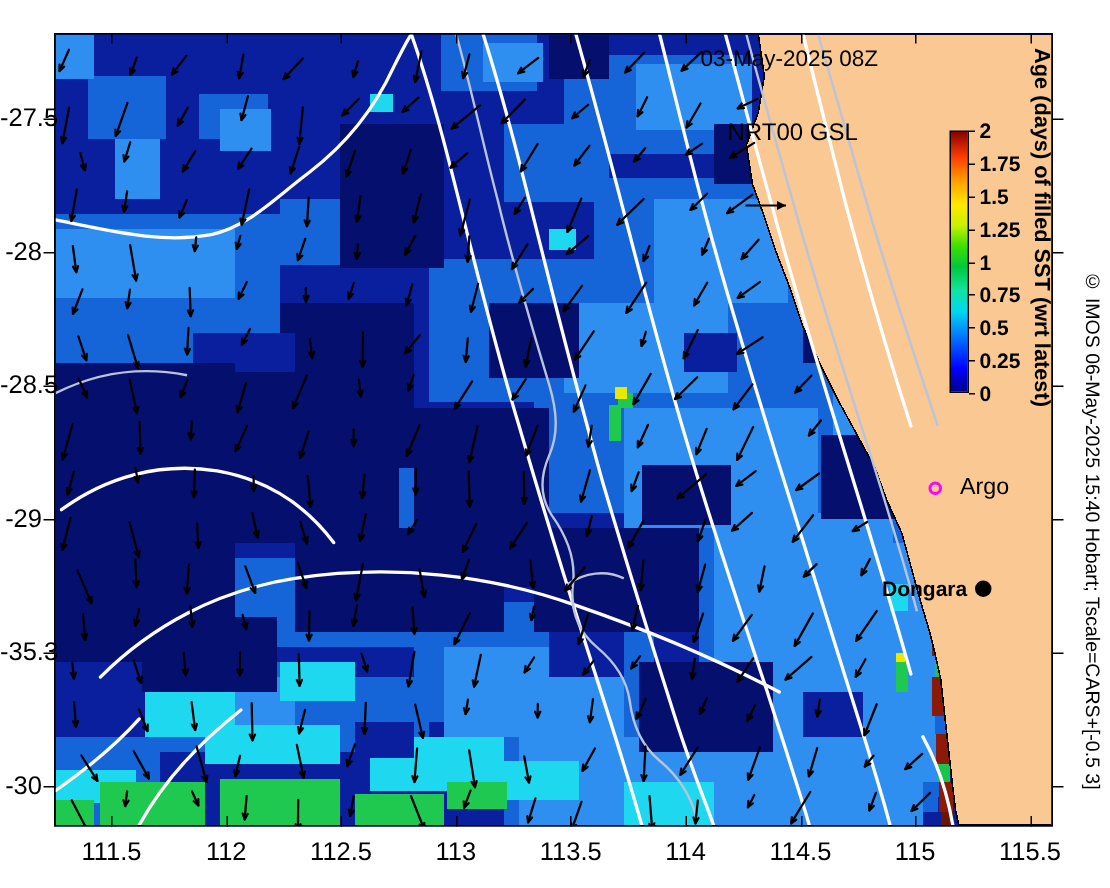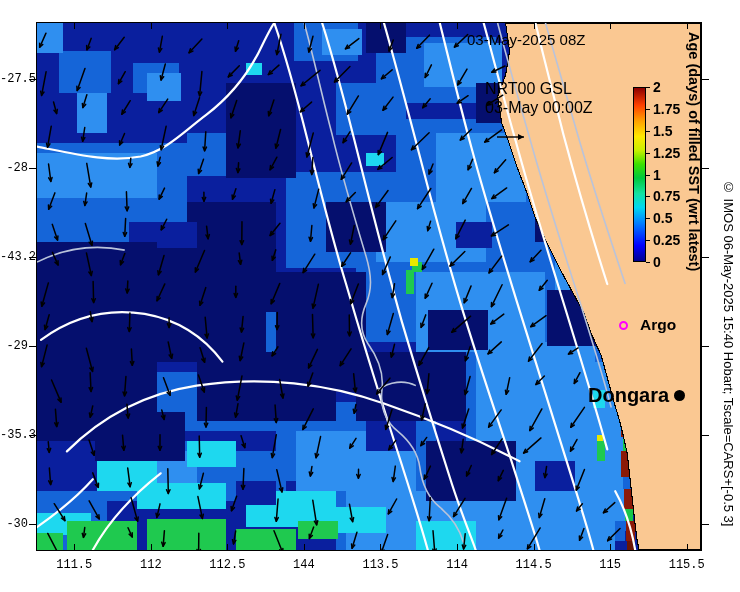--- a/index.html
+++ b/index.html
@@ -11,38 +11,38 @@
   #plot{position:absolute;left:36px;top:22px;width:666px;height:529px;
         overflow:hidden;background:#0a1b8c;border:1px solid #000;box-sizing:border-box;}
   #plotinner{position:absolute;left:0;top:0;width:100%;height:100%;}
 
   .layer{position:absolute;left:0;top:0;width:100%;height:100%;}
 
   
   .tick{position:absolute;background:#000;}
   .tick.xt{width:1px;height:7px;}
   .tick.yt{height:1px;width:7px;}
-  .axlabel{position:absolute;font-family:Liberation Mono, monospace;font-size:12px;
+  .axlabel{position:absolute;font-family:Liberation Sans, sans-serif;font-size:17px;
            color:#000;white-space:nowrap;}
   .xlab{transform:translateX(-50%);top:558px;}
   .ylab{transform:translateY(-50%);text-align:right;}
 
   
   .mapnote{position:absolute;color:#000;font-size:14.5px;white-space:nowrap;}
   #datestamp{left:467px;top:31px;font-size:15px;}
   #modelblock{left:485px;top:79px;line-height:19px;font-size:16px;}
   #arrowkey{position:absolute;left:496px;top:131px;width:34px;height:12px;}
 
   
   #argo-row{position:absolute;left:619px;top:316px;display:flex;align-items:center;gap:12px;}
   #argo-dot{width:9px;height:9px;border-radius:50%;border:2px solid #FF00FF;box-sizing:border-box;background:transparent;}
-  #argo-label{font-size:15.5px;font-weight:bold;color:#000;text-align:right;}
+  #argo-label{font-size:15.5px;font-weight:normal;color:#000;text-align:right;}
 
   #dongara-row{position:absolute;left:588px;top:384px;display:flex;align-items:center;gap:5px;}
-  #dongara-label{font-size:20px;font-weight:bold;color:#000;order:-1;}
+  #dongara-label{font-size:14px;font-weight:bold;color:#000;order:-1;}
   #dongara-dot{width:11px;height:11px;border-radius:50%;background:#000;}
 
   #scalebar{position:absolute;left:650px;top:496px;}
   #scalebar div{font-size:14.5px;color:#000;line-height:17px;}
   #scalerule{width:56px;height:2px;background:#9aa7c8;margin-top:1px;}
 
   
   #cbar{position:absolute;left:633px;top:87px;width:13px;height:175px;
         border:1px solid #000;box-sizing:border-box;
         background:linear-gradient(to top,
@@ -740,21 +740,20 @@
           </g>
       </svg>
 
     </div>
   </div>
 
   <div class="mapnote" id="datestamp">03-May-2025 08Z</div>
 
   <div class="mapnote" id="modelblock">
     <div>NRT00 GSL</div>
-    <div>03-May 00:00Z</div>
   </div>
 
   <svg id="arrowkey" viewBox="0 0 34 12">
     <line x1="1" y1="6" x2="28" y2="6" stroke="#000" stroke-width="1.4"></line>
     <path d="M28,6 L22,3 L22,9 Z" fill="#000"></path>
   </svg>
 
   <div id="argo-row">
     <span id="argo-dot"></span>
     <span id="argo-label">Argo</span>
@@ -818,29 +817,29 @@
       <div class="tick yt" style="left: 702px; top: 346.168px;"></div>
       <div class="tick yt" style="left: 29px; top: 435.226px;"></div>
       <div class="tick yt" style="left: 702px; top: 435.226px;"></div>
       <div class="tick yt" style="left: 29px; top: 524.283px;"></div>
       <div class="tick yt" style="left: 702px; top: 524.283px;"></div>
     </div>
   <div id="labels">
       <div class="axlabel xlab" style="left: 74.2759px;">111.5</div>
       <div class="axlabel xlab" style="left: 150.828px; text-align: right;">112</div>
       <div class="axlabel xlab" style="left: 227.379px;">112.5</div>
-      <div class="axlabel xlab" style="left: 303.931px;">144</div>
+      <div class="axlabel xlab" style="left: 303.931px;">113</div>
       <div class="axlabel xlab" style="left: 380.483px;">113.5</div>
       <div class="axlabel xlab" style="left: 457.034px;">114</div>
       <div class="axlabel xlab" style="left: 533.586px;">114.5</div>
       <div class="axlabel xlab" style="left: 610.138px;">115</div>
       <div class="axlabel xlab" style="left: 686.69px;">115.5</div>
       <div class="axlabel ylab" style="top: 78.9966px; left: 0px; width: 28px;">-27.5</div>
       <div class="axlabel ylab" style="top: 168.054px; left: 0px; width: 28px;">-28</div>
-      <div class="axlabel ylab" style="top: 257.111px; left: 0px; width: 28px;">-43.2</div>
+      <div class="axlabel ylab" style="top: 257.111px; left: 0px; width: 28px;">-28.5</div>
       <div class="axlabel ylab" style="top: 346.168px; left: 0px; width: 28px;">-29</div>
       <div class="axlabel ylab" style="top: 435.226px; left: 0px; width: 28px;">-35.3</div>
       <div class="axlabel ylab" style="top: 524.283px; left: 0px; width: 28px;">-30</div>
     </div>
 
   <div id="credit">© IMOS 06-May-2025 15:40 Hobart; Tscale=CARS+[-0.5 3]</div>
 
 </div>
 
 </body></html>

